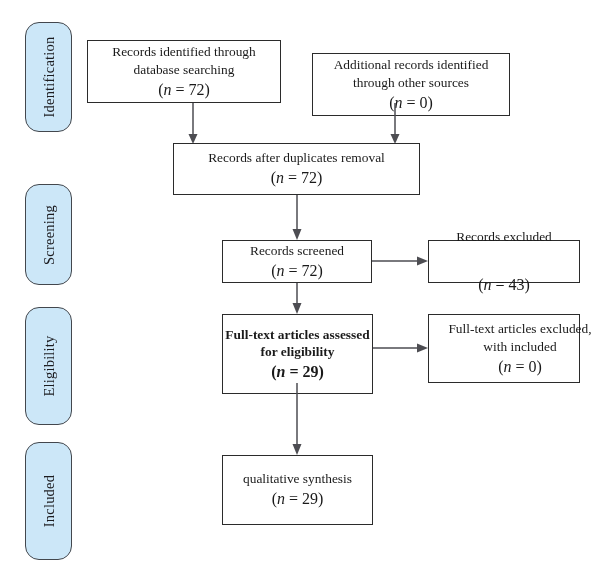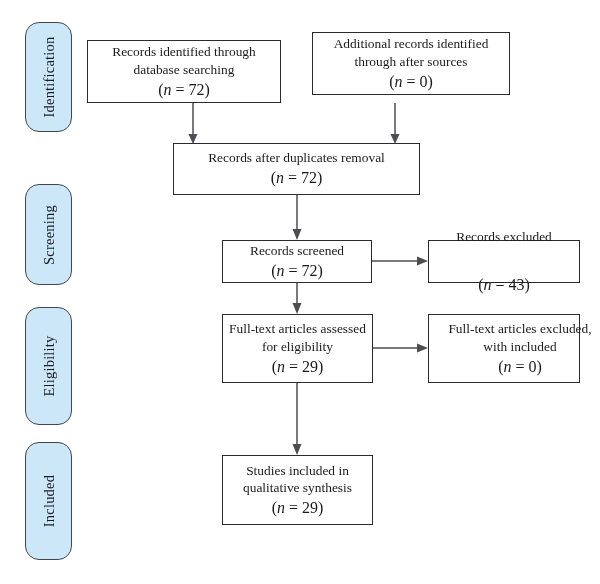--- a/index.html
+++ b/index.html
@@ -104,23 +104,23 @@
   <div class="stage-pill" style="left:25px; top:442px; width:47px; height:118px;">
     <span class="stage-pill-label">Included</span>
   </div>
 
   <div class="flow-box" style="left:87px; top:40px; width:194px; height:63px;">
     <span class="flow-line">Records identified through</span>
     <span class="flow-line">database searching</span>
     <span class="flow-line count"><span>(</span><span class="nv">n</span><span> = </span><span>72</span><span>)</span></span>
   </div>
 
-  <div class="flow-box" style="left:312px; top:32px; width:198px; height:63px;">
+  <div class="flow-box" style="left:312px; top:53px; width:198px; height:63px;">
     <span class="flow-line">Additional records identified</span>
-    <span class="flow-line">through after sources</span>
+    <span class="flow-line">through other sources</span>
     <span class="flow-line count"><span>(</span><span class="nv">n</span><span> = </span><span>0</span><span>)</span></span>
   </div>
 
   <svg class="connector" style="left:0; top:0; width:600px; height:584px;">
     <line x1="193" y1="103" x2="193" y2="137"></line>
     <polygon points="193,144 188.5,134 197.5,134"></polygon>
     <line x1="395" y1="103" x2="395" y2="137"></line>
     <polygon points="395,144 390.5,134 399.5,134"></polygon>
   </svg>
 
@@ -147,21 +147,21 @@
   <svg class="connector" style="left:0; top:0; width:600px; height:584px;">
     <line x1="372" y1="261" x2="421" y2="261"></line>
     <polygon points="428,261 417,256.5 417,265.5"></polygon>
   </svg>
 
   <svg class="connector" style="left:0; top:0; width:600px; height:584px;">
     <line x1="297" y1="283" x2="297" y2="306"></line>
     <polygon points="297,314 292.5,303 301.5,303"></polygon>
   </svg>
 
-  <div class="flow-box" style="left:222px; top:314px; width:151px; height:69px;">
+  <div class="flow-box" style="left:222px; top:314px; width:151px; height:80px;font-weight:bold;">
     <span class="flow-line">Full-text articles assessed</span>
     <span class="flow-line">for eligibility</span>
     <span class="flow-line count"><span>(</span><span class="nv">n</span><span> = </span><span>29</span><span>)</span></span>
   </div>
 
   <div class="flow-box" style="left:428px; top:314px; width:152px; height:69px;padding-left:38px;">
     <span class="flow-line">Full-text articles excluded,</span>
     <span class="flow-line">with included</span>
     <span class="flow-line count"><span>(</span><span class="nv">n</span><span> = </span><span>0</span><span>)</span></span>
   </div>
@@ -170,18 +170,17 @@
     <line x1="373" y1="348" x2="421" y2="348"></line>
     <polygon points="428,348 417,343.5 417,352.5"></polygon>
   </svg>
 
   <svg class="connector" style="left:0; top:0; width:600px; height:584px;">
     <line x1="297" y1="383" x2="297" y2="447"></line>
     <polygon points="297,455 292.5,444 301.5,444"></polygon>
   </svg>
 
   <div class="flow-box" style="left:222px; top:455px; width:151px; height:70px;">
-    <span class="flow-line">Studies included in</span>
     <span class="flow-line">qualitative synthesis</span>
     <span class="flow-line count"><span>(</span><span class="nv">n</span><span> = </span><span>29</span><span>)</span></span>
   </div>
 
 </div>
 
 </body></html>

